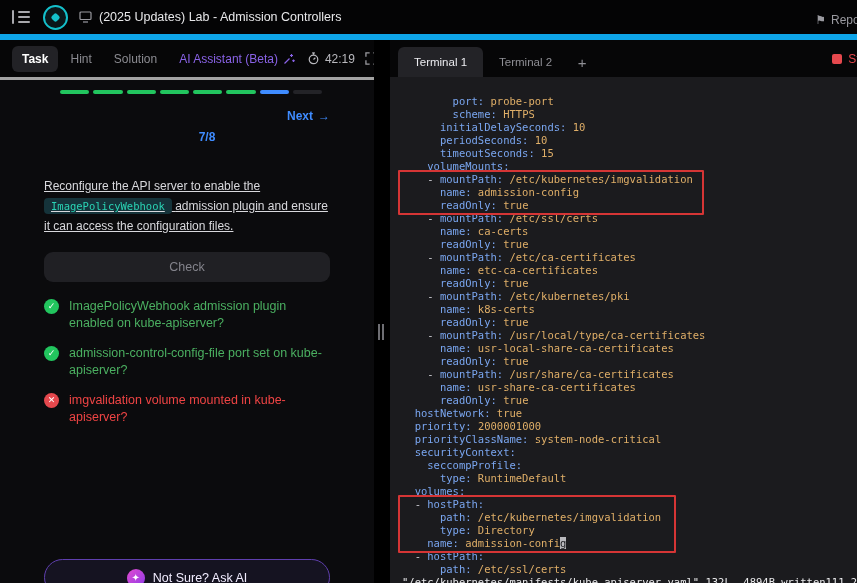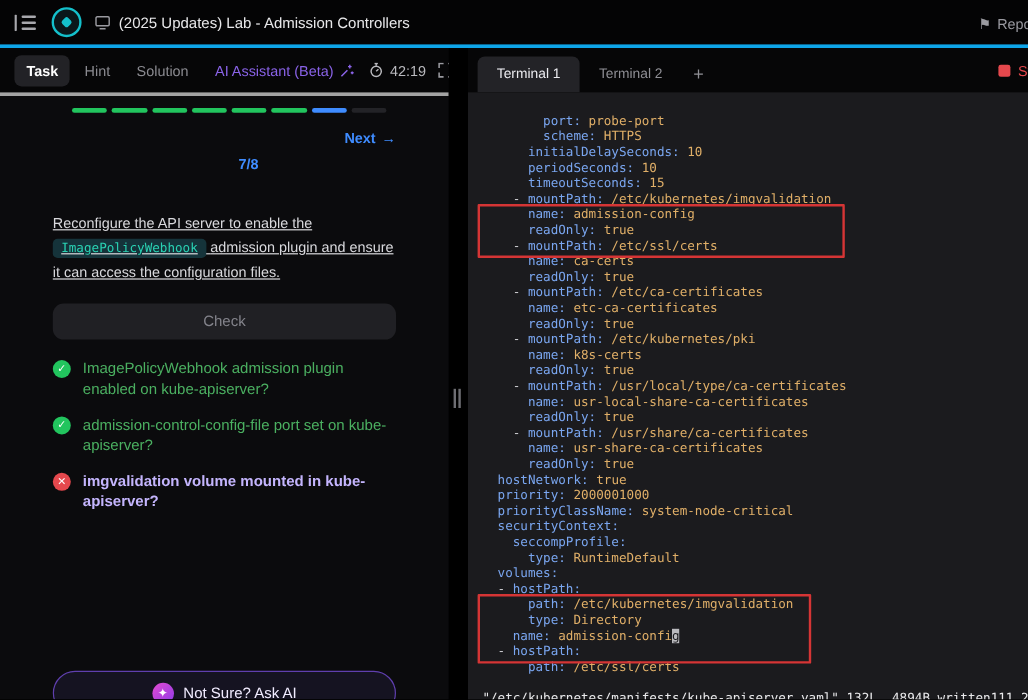--- a/index.html
+++ b/index.html
@@ -2,21 +2,21 @@
 <html style="--accent-blue: #3f8cff; --green: #22c55e; --red: #e5484d; --purple: #8a63e8; --teal: #2ad3b4; --yaml-key: #7aa6f0; --yaml-value: #e0af68;"><head>
 <meta charset="utf-8">
 <style>
   * { margin:0; padding:0; box-sizing:border-box; }
   html,body { width:857px; height:583px; background:#000; overflow:hidden;
               font-family:"Liberation Sans",sans-serif; }
   .app { width:857px; height:583px; display:flex; flex-direction:column; position:relative; }
 
   
   .topbar { flex:0 0 40px; display:flex; align-items:center; gap:11px; padding:0 10px;
-            background:#040405; border-bottom:3px solid #0ea5e9; position:relative; overflow:hidden; }
+            background:#040405; border-bottom:6px solid #0ea5e9; position:relative; overflow:hidden; }
   .menu-btn { display:flex; align-items:center; justify-content:center; width:22px; height:22px; color:#a8a8ad; }
   .logo { width:25px; height:25px; border-radius:50%; border:2.5px solid #14c0cb; background:#0a171a;
           display:flex; align-items:center; justify-content:center; }
   .logo-dot { width:7px; height:7px; background:#14c0cb; border-radius:2px; transform:rotate(45deg); }
   .title-wrap { display:flex; align-items:center; gap:7px; }
   .title-icon { color:#9a9aa0; display:flex; }
   .lab-title { color:#e8e8ea; font-size:12.5px; }
   .report-btn { position:absolute; right:-10px; top:0; height:40px; display:flex; align-items:center; gap:5px;
                 color:#9a9aa0; font-size:12px; }
   .flag-glyph { font-size:12px; }
@@ -53,21 +53,21 @@
   .check-button { display:block; margin:16px 44px 0; width:calc(100% - 88px); height:30px; background:#202024;
                   border:none; border-radius:9px; color:#83838b; font-size:12.5px; cursor:pointer; }
 
   .checklist { margin-top:16px; padding:0 44px; display:flex; flex-direction:column; gap:13px; }
   .checklist-item { display:flex; gap:10px; align-items:flex-start; font-size:12.5px; line-height:17px; }
   .ci-icon { flex:0 0 15px; width:15px; height:15px; border-radius:50%; color:#fff; font-size:9px;
              display:flex; align-items:center; justify-content:center; margin-top:1px; }
   .checklist-item.pass .ci-icon { background:var(--green,#22c55e); }
   .checklist-item.fail .ci-icon { background:var(--red,#e5484d); }
   .checklist-item.pass .ci-text { color:#4bb061; }
-  .checklist-item.fail .ci-text { color:#c4b5fd;font-weight:bold; }
+  .checklist-item.fail .ci-text { color:#ef4444; }
 
   .ask-ai-button { position:absolute; left:44px; right:44px; bottom:-13px; height:37px; border-radius:19px;
                    background:#151321; border:1px solid #5f3fae; display:flex; align-items:center;
                    justify-content:center; gap:8px; color:#f1ecff; font-size:12.5px; cursor:pointer; }
   .sparkle-icon { width:18px; height:18px; border-radius:50%; background:linear-gradient(135deg,#e24bd1,#8f3ae8);
                   color:#fff; font-size:10px; display:flex; align-items:center; justify-content:center; }
 
   
   .splitter { flex:0 0 16px; background:#000; position:relative; cursor:col-resize; }
   .splitter-handle { position:absolute; top:284px; left:4px; width:6px; height:16px;
@@ -237,20 +237,21 @@
           <span>Stop</span>
         </div>
       </div>
 
       <div class="term-body">
         <div class="t-line"><span class="tok-p">        </span><span class="tok-k">port:</span><span class="tok-v"> probe-port</span></div>
           <div class="t-line"><span class="tok-p">        </span><span class="tok-k">scheme:</span><span class="tok-v"> HTTPS</span></div>
           <div class="t-line"><span class="tok-p">      </span><span class="tok-k">initialDelaySeconds:</span><span class="tok-v"> 10</span></div>
           <div class="t-line"><span class="tok-p">      </span><span class="tok-k">periodSeconds:</span><span class="tok-v"> 10</span></div>
           <div class="t-line"><span class="tok-p">      </span><span class="tok-k">timeoutSeconds:</span><span class="tok-v"> 15</span></div>
+          <div class="t-line"><span class="tok-p">    </span><span class="tok-k">volumeMounts:</span></div>
           <div class="t-line"><span class="tok-p">    - </span><span class="tok-k">mountPath:</span><span class="tok-v"> /etc/kubernetes/imgvalidation</span></div>
           <div class="t-line"><span class="tok-p">      </span><span class="tok-k">name:</span><span class="tok-v"> admission-config</span></div>
           <div class="t-line"><span class="tok-p">      </span><span class="tok-k">readOnly:</span><span class="tok-v"> true</span></div>
           <div class="t-line"><span class="tok-p">    - </span><span class="tok-k">mountPath:</span><span class="tok-v"> /etc/ssl/certs</span></div>
           <div class="t-line"><span class="tok-p">      </span><span class="tok-k">name:</span><span class="tok-v"> ca-certs</span></div>
           <div class="t-line"><span class="tok-p">      </span><span class="tok-k">readOnly:</span><span class="tok-v"> true</span></div>
           <div class="t-line"><span class="tok-p">    - </span><span class="tok-k">mountPath:</span><span class="tok-v"> /etc/ca-certificates</span></div>
           <div class="t-line"><span class="tok-p">      </span><span class="tok-k">name:</span><span class="tok-v"> etc-ca-certificates</span></div>
           <div class="t-line"><span class="tok-p">      </span><span class="tok-k">readOnly:</span><span class="tok-v"> true</span></div>
           <div class="t-line"><span class="tok-p">    - </span><span class="tok-k">mountPath:</span><span class="tok-v"> /etc/kubernetes/pki</span></div>

